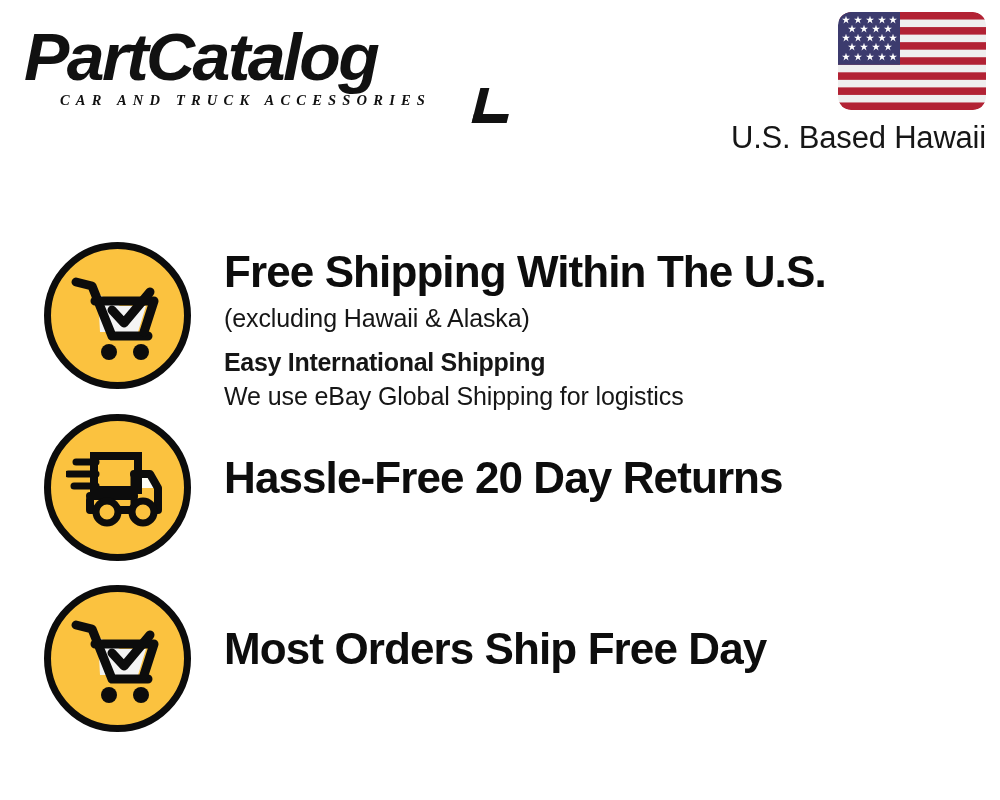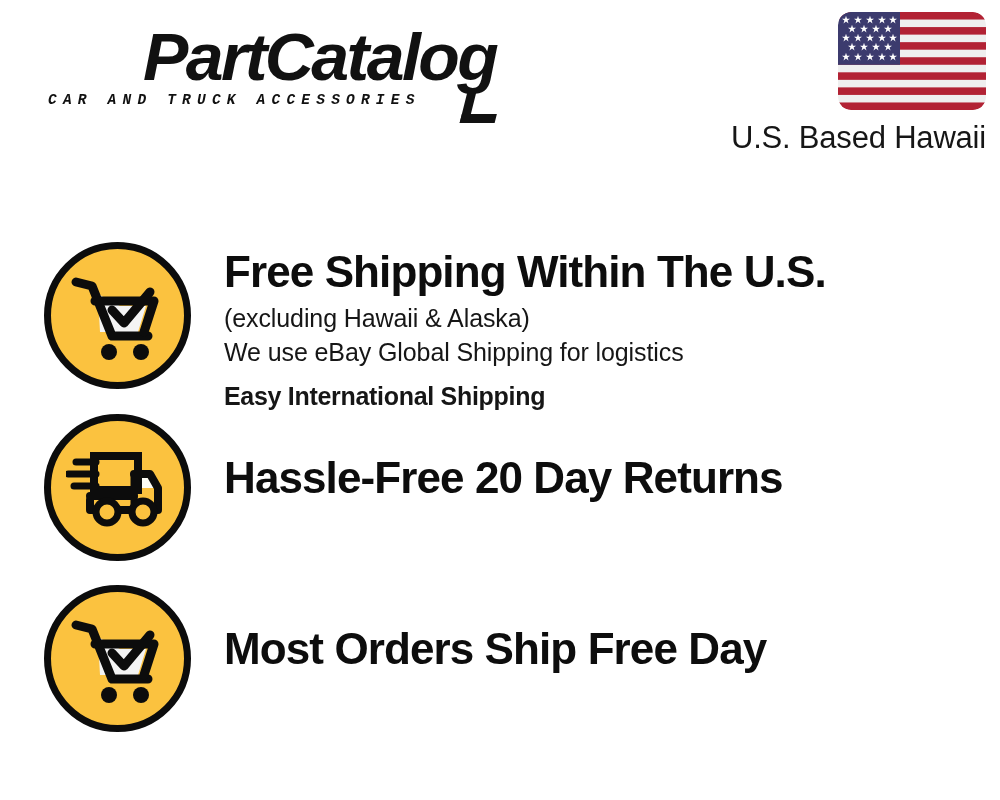--- a/index.html
+++ b/index.html
@@ -21,43 +21,42 @@
   
   .header {
     position: absolute;
     left: 0; top: 0;
     width: 1000px;
     height: 170px;
   }
 
   .brand-logo {
     position: absolute;
-    left: 12px;
+    left: 24px;
     top: 22px;
     width: 470px;
     height: 95px;
-    text-align: right;
   }
   .brand-wordmark {
     font-family: "Liberation Sans", "DejaVu Sans", sans-serif;
     font-weight: 700;
     font-style: italic;
     font-size: 66px;
     line-height: 70px;
     letter-spacing: -2.5px;
     color: #111111;
     white-space: nowrap;
     transform: scaleX(1.03);
     transform-origin: left center;
   }
   .brand-tagline {
     position: absolute;
     left: 36px;
     top: 70px;
-    font-family: Liberation Mono, monospace;
+    font-family: Liberation Serif, serif;
     font-weight: 700;
     font-style: italic;
     font-size: 14.5px;
     letter-spacing: 6.2px;
     color: #111111;
     white-space: nowrap;
   }
   .brand-swoosh {
     position: absolute;
     left: 452px;
@@ -232,22 +231,22 @@
         <path d="M8 12 L24 16 L44 66 L80 66" fill="none" stroke="#0C0C0C" stroke-width="9" stroke-linecap="round" stroke-linejoin="round"></path>
         <path d="M27 31 L86 31 L76 62" fill="none" stroke="#0C0C0C" stroke-width="9" stroke-linecap="round" stroke-linejoin="round"></path>
         <path d="M44 40 L56 53 L82 22" fill="none" stroke="#0C0C0C" stroke-width="9" stroke-linecap="round" stroke-linejoin="round"></path>
         <circle cx="41" cy="82" r="8" fill="#0C0C0C"></circle>
         <circle cx="73" cy="82" r="8" fill="#0C0C0C"></circle>
       </svg>
     </div>
     <div class="feature-text">
       <div class="feature-title">Free Shipping Within The U.S.</div>
       <div class="feature-sub">(excluding Hawaii &amp; Alaska)</div>
+      <div class="feature-sub bold">Easy International Shipping</div>
       <div class="feature-sub last">We use eBay Global Shipping for logistics</div>
-      <div class="feature-sub bold">Easy International Shipping</div>
     </div>
   </div>
 
   <div class="feature-row row-2">
     <div class="feature-badge">
       <svg width="104" height="80" viewBox="0 0 104 80">
         <path d="M66 24 L84 24 L94 40 L94 54 L66 54 Z" fill="#FBC23F"></path>
         <path d="M74 28 L83 28 L90 40 L74 40 Z" fill="#FDFDF6"></path>
         <rect x="28" y="8" width="44" height="34" fill="none" stroke="#0C0C0C" stroke-width="8"></rect>
         <path d="M24 52 L24 62 L92 62 L92 40 L84 26 L68 26" fill="none" stroke="#0C0C0C" stroke-width="8" stroke-linecap="round" stroke-linejoin="round"></path>

